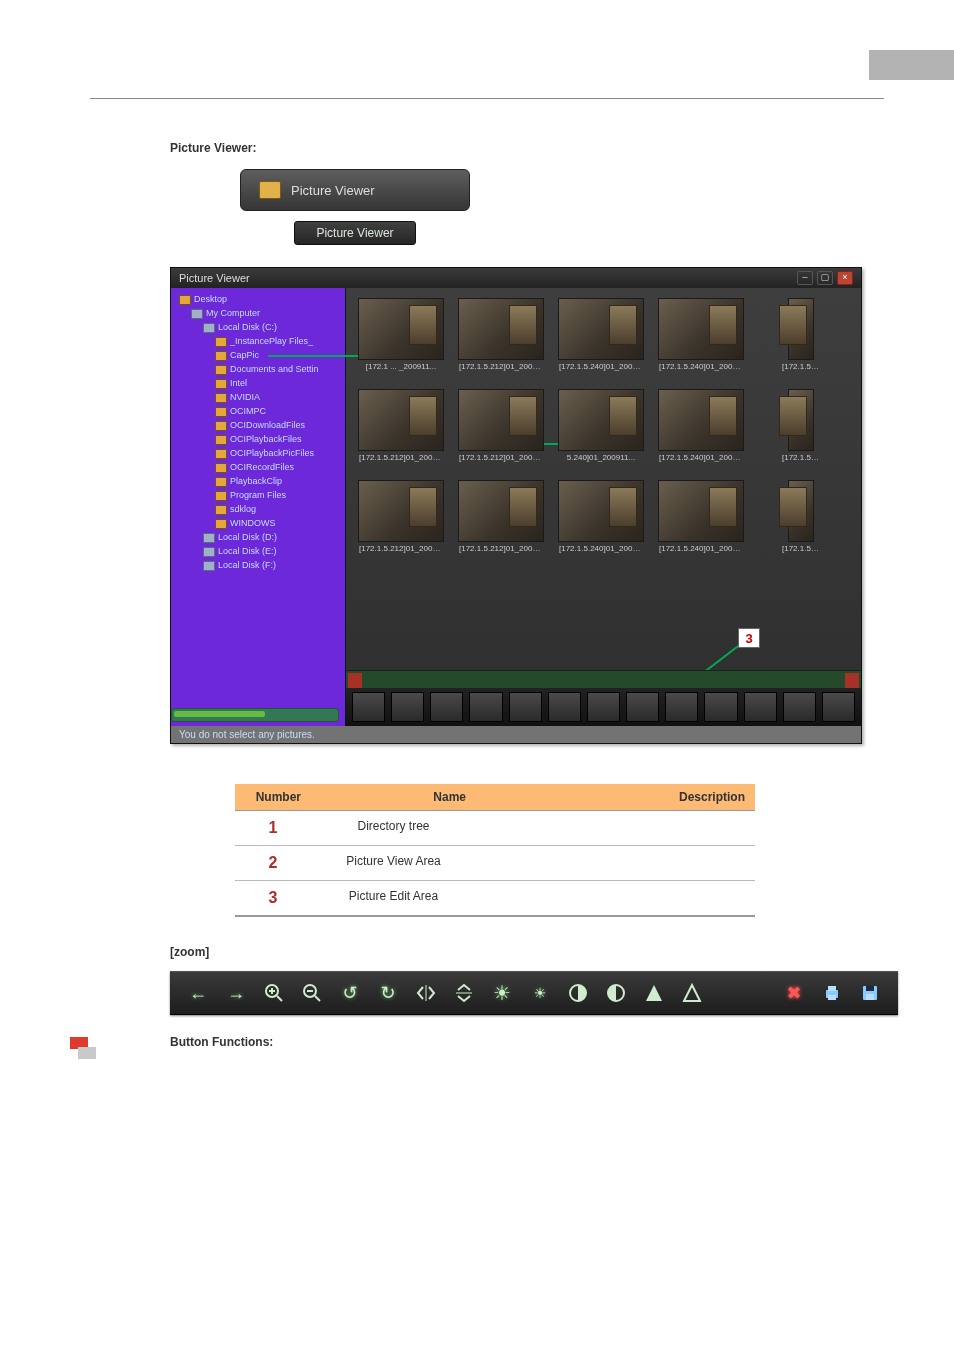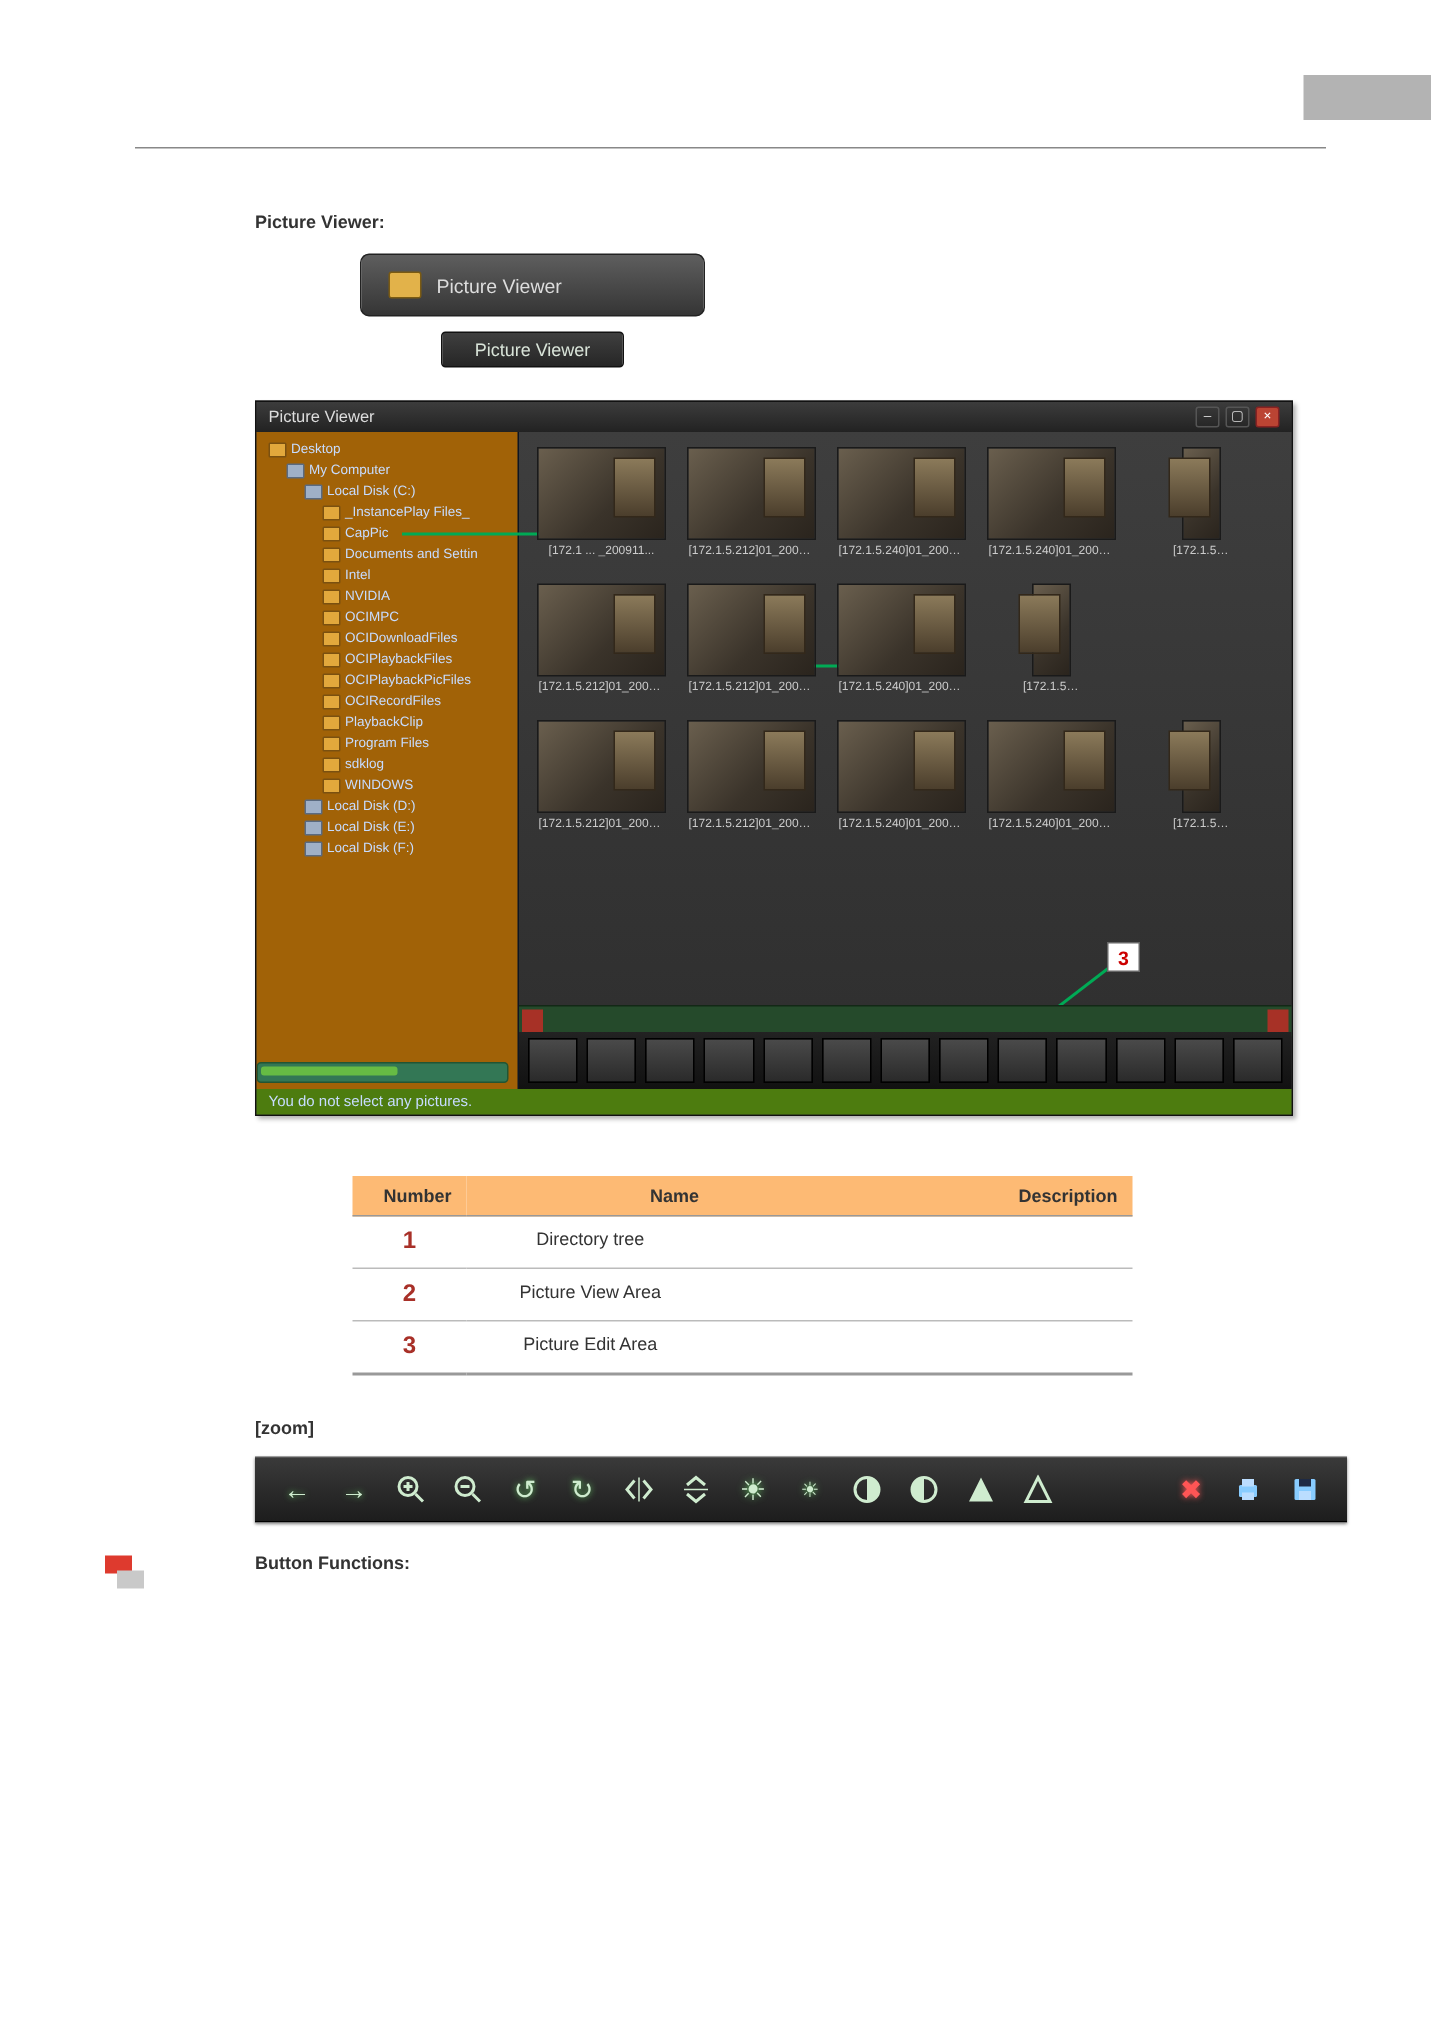--- a/index.html
+++ b/index.html
@@ -98,21 +98,21 @@
     font-size: 11px;
     padding: 3px 8px;
     display:flex; justify-content:space-between; align-items:center;
   }
   .win-controls { display:flex; gap:4px; }
   .win-btn { width:14px; height:12px; border:1px solid #555; border-radius:2px; font-size:9px; line-height:10px; text-align:center; }
   .win-close { background:#b43; color:#fff; border-color:#822;}
   .app-body { display:flex; }
   .tree {
     width: 170px;
-    background: #a16207;
+    background: #6d28d9;
     color: #c7dcff;
     font-size: 9px;
     line-height: 14px;
     padding: 4px 0 4px 4px;
     border-right: 1px solid #0d1524;
     height: 430px;
     overflow: hidden;
     position: relative;
   }
   .tree .node { white-space: nowrap; }
@@ -147,21 +147,21 @@
   }
   .bottom-strip::before{content:""; position:absolute; left:2px; top:2px; bottom:2px; width:14px; background:#a73126;}
   .bottom-strip::after{content:""; position:absolute; right:2px; top:2px; bottom:2px; width:14px; background:#a73126;}
   .filmstrip {
     position:absolute; left:0; right:0; bottom:0; height:34px;
     background: linear-gradient(#222,#111);
     display:flex; align-items:center; gap:6px; padding:2px 6px;
   }
   .film-frame { width:40px; height:28px; background:linear-gradient(#4a4a4a,#2a2a2a); border:1px solid #000; }
   .status {
-    background:#4d7c0f; color:#c7dcff; font-size:10px; padding:3px 8px;
+    background:#737373; color:#c7dcff; font-size:10px; padding:3px 8px;
   }
 
   
   .callout { position:absolute; pointer-events:none; }
   .call-box {
     width:20px; height:18px; background:#fff; color:#c00; font-weight:700;
     font-size:13px; border:1px solid #666; display:flex; align-items:center; justify-content:center;
     pointer-events:auto;
   }
   .call-line { stroke:#0a5; stroke-width:2; fill:none; }
@@ -315,20 +315,24 @@
             </div>
           </div>
           <div class="thumb-row">
             <div class="thumb">
               <div class="thumb-img"></div>
               <div class="thumb-label">[172.1.5.212]01_200911...</div>
             </div>
             <div class="thumb">
               <div class="thumb-img"></div>
               <div class="thumb-label">[172.1.5.212]01_20091...</div>
+            </div>
+            <div class="thumb">
+              <div class="thumb-img"></div>
+              <div class="thumb-label">5.240]01_200911...</div>
             </div>
             <div class="thumb">
               <div class="thumb-img"></div>
               <div class="thumb-label">[172.1.5.240]01_200911...</div>
             </div>
             <div class="thumb thumb-half">
               <div class="thumb-img"></div>
               <div class="thumb-label">[172.1.5.240</div>
             </div>
           </div>

